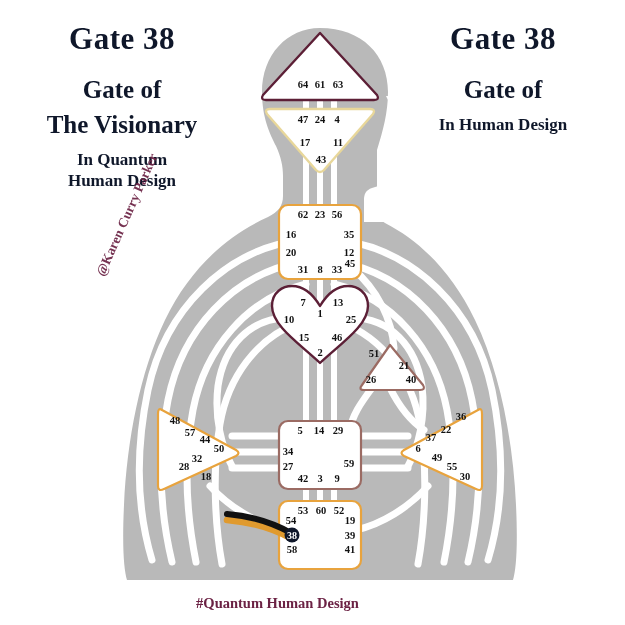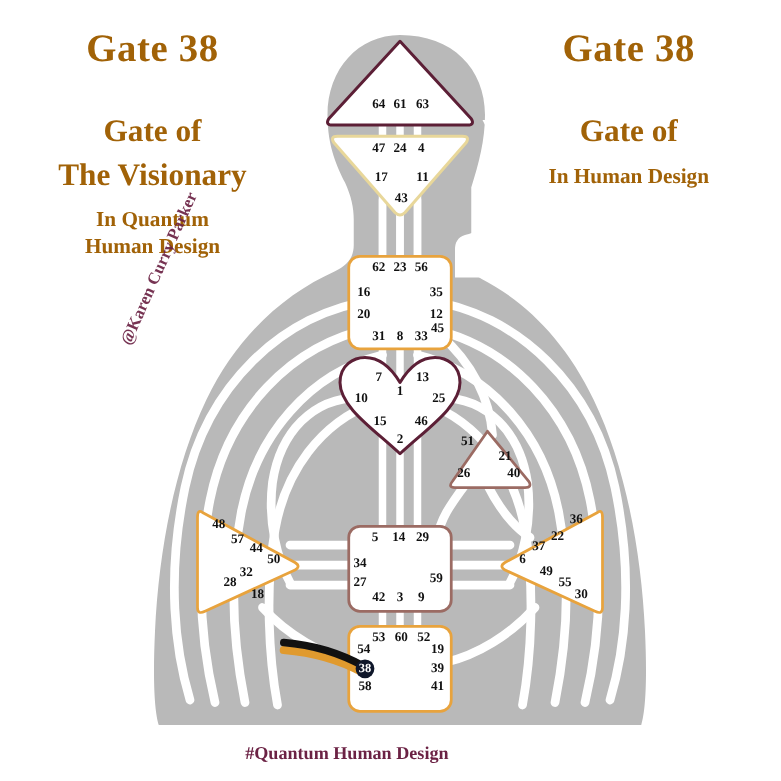--- a/index.html
+++ b/index.html
@@ -9,31 +9,31 @@
     font-family:"Liberation Serif", serif;
     overflow:hidden;
     position:relative;
   }
   #stage{position:absolute;left:0;top:0;width:625px;height:625px;}
   .svg-layer{position:absolute;left:0;top:0;width:625px;height:625px;}
 
   
   .sidetext{
     position:absolute;
-    color:#a16207;
+    color:#0f172a;
     text-align:center;
     font-family:"Liberation Serif", serif;
     font-weight:bold;
     line-height:1.12;
     user-select:none;
   }
   #left-text{left:8px;top:22px;width:228px;}
   #right-text{right:8px;top:22px;width:228px;}
   .t-gate{font-size:31px;letter-spacing:.5px;}
-  .t-of{font-size:25px;margin-top:35px;}
+  .t-of{font-size:25px;margin-top:19px;}
   .t-name{font-size:25px;margin-top:7px;}
   .t-sub1{font-size:17px;margin-top:11px;}
   .t-sub2{font-size:17px;margin-top:2px;}
 
   #bottom-text{
     position:absolute;left:0;bottom:13px;width:555px;
     text-align:center;color:#6b2244;font-weight:bold;font-size:14.5px;
     font-family:"Liberation Serif", serif;
   }
 

